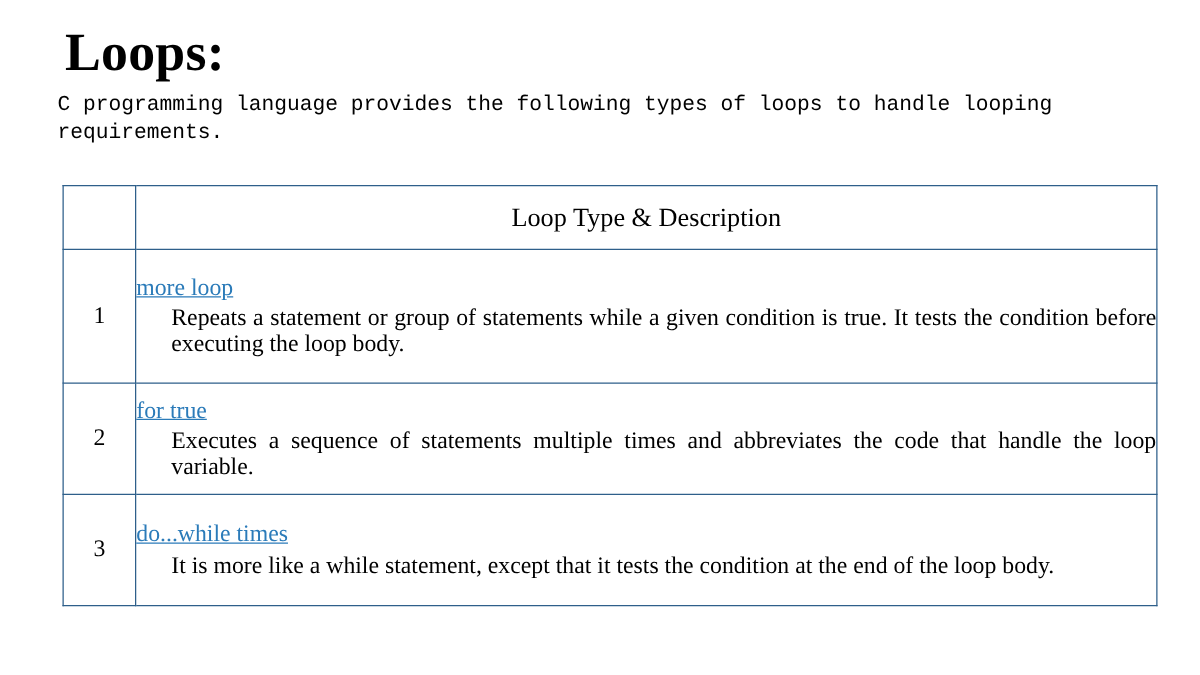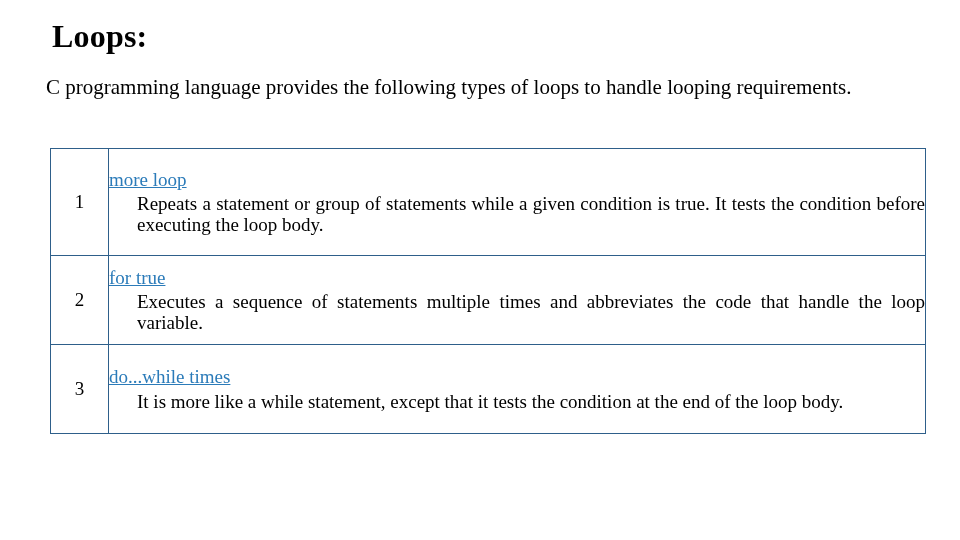--- a/index.html
+++ b/index.html
@@ -18,31 +18,31 @@
     width: 960px;
     height: 540px;
     box-sizing: border-box;
   }
   .title {
     position: absolute;
     left: 52px;
     top: 18px;
     font-family: "Liberation Serif", serif;
     font-weight: bold;
-    font-size: 32px;
+    font-size: 43px;
     color: #000000;
     letter-spacing: 0.2px;
   }
   .intro {
     position: absolute;
     left: 46px;
     top: 74px;
     width: 870px;
-    font-family: Liberation Serif, serif;
-    font-size: 21px;
+    font-family: Liberation Mono, monospace;
+    font-size: 17px;
     line-height: 1.32;
     color: #000000;
   }
   .table-wrap {
     position: absolute;
     left: 50px;
     top: 148px;
     width: 876px;
   }
   table.loops {
@@ -109,20 +109,24 @@
 
   <div class="intro">C programming language provides the following types of loops to handle looping requirements.</div>
 
   <div class="table-wrap">
     <table class="loops">
       <colgroup>
         <col class="col-num">
         <col>
       </colgroup>
       <tbody>
+        <tr class="header-row">
+          <td class="header-blank"></td>
+          <td class="header-title">Loop Type &amp; Description</td>
+        </tr>
 
         <tr class="row1">
           <td class="num-cell">1</td>
           <td class="desc-cell">
             <a class="link" href="#">more loop</a>
             <div class="desc-text justify">Repeats a statement or group of statements while a given condition is true. It tests the condition before executing the loop body.</div>
           </td>
         </tr>
 
         <tr class="row2">

